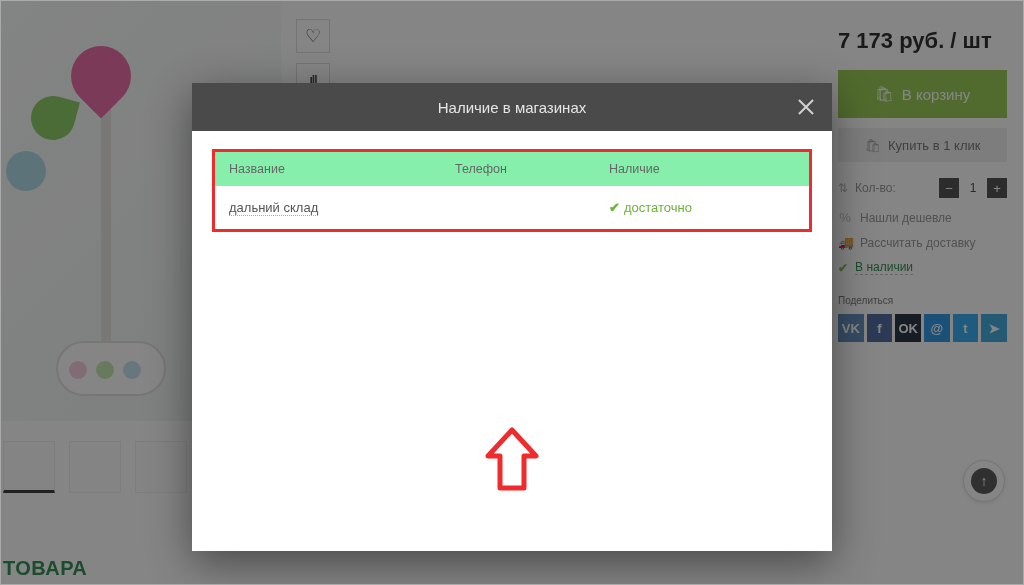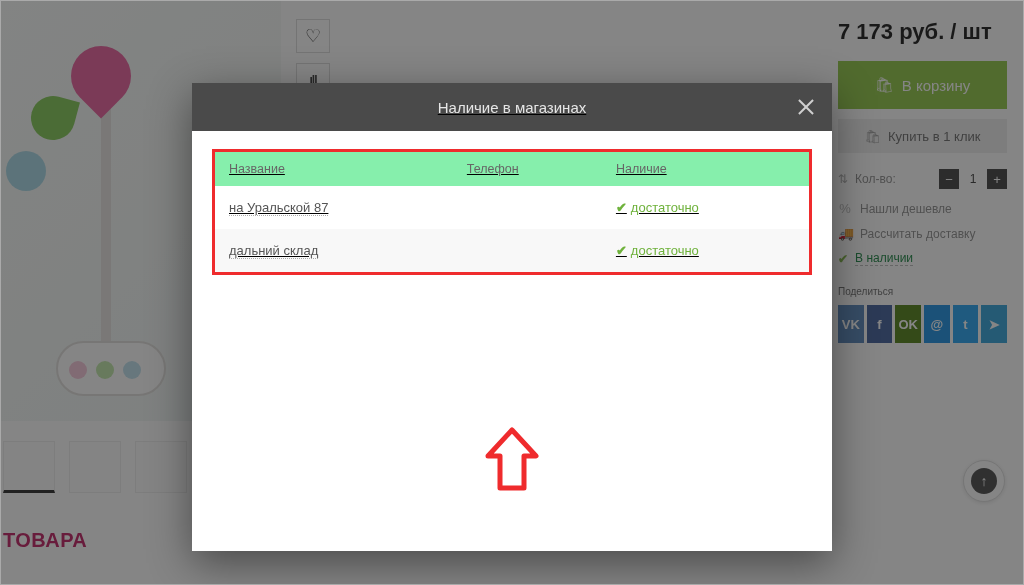--- a/index.html
+++ b/index.html
@@ -35,26 +35,26 @@
   }
   .thumbs { position:absolute; top:440px; left:0; display:flex; gap:14px; padding-left:2px;}
   .thumb {
     width:52px; height:52px; border:1px solid #eee; background:#fdfdfd;
     display:flex; align-items:center; justify-content:center; font-size:9px; color:#ccc;
     cursor:pointer;
   }
   .thumb.active { border-bottom:3px solid #222; }
   .thumb-nav { width:24px; height:52px; display:flex; align-items:center; justify-content:center; color:#bbb; font-size:20px; cursor:pointer;}
   .section-heading {
-    position:absolute; top:528px; left:2px;
-    font-size:20px; font-weight:bold; letter-spacing:.5px; color:#be185d;
+    position:absolute; top:556px; left:2px;
+    font-size:20px; font-weight:bold; letter-spacing:.5px; color:#15803d;
   }
 
   .right-panel {
-    width:195px; flex:none; padding:18px 16px 0 10px;
+    width:195px; flex:none; padding:27px 16px 0 10px;
     font-size:13px; color:#555;
   }
   .price { font-size:22px; font-weight:bold; color:#111; margin-bottom:16px;}
   .cart-btn {
     background:#8cc63f; color:#fff; height:48px; width:100%;
     display:flex; align-items:center; justify-content:center; gap:8px;
     font-size:15px; cursor:pointer; margin-bottom:10px;
   }
   .oneclick-btn {
     background:#ededed; color:#666; height:34px; width:100%;
@@ -66,43 +66,42 @@
   .qty-box { display:flex; align-items:center; margin-left:auto;}
   .qty-btn { width:20px; height:20px; background:#3a3a3a; color:#fff; display:flex; align-items:center; justify-content:center; font-size:13px; cursor:pointer;}
   .qty-val { width:28px; height:20px; text-align:center; font-size:12px; border:none; background:#fff; color:#333;}
   .info-line { display:flex; align-items:center; gap:8px; font-size:12px; color:#8a8a8a; margin-bottom:10px;}
   .info-line .ico{ color:#b7b7b7; width:14px; text-align:center; font-size:13px;}
   .stock-line { display:flex; align-items:center; gap:7px; font-size:12px; color:#6a6a6a; margin-bottom:20px;}
   .stock-line .chk { color:#7cb342; font-weight:bold; }
   .stock-line a { color:#15803d; border-bottom:1px dashed #bbb; text-decoration:none;}
   .share-label { font-size:10px; color:#666; margin-bottom:8px;}
   .share-row { display:flex; gap:3px;}
-  .share { width:26px; height:38px; display:flex; align-items:center; justify-content:center; color:#fff; font-size:13px; font-weight:bold; cursor:pointer;}
-  .s-vk{background:#5181b8;} .s-fb{background:#3b5998;} .s-ok{background:#4d7c0f;}
+  .share { width:26px; height:28px; display:flex; align-items:center; justify-content:center; color:#fff; font-size:13px; font-weight:bold; cursor:pointer;}
+  .s-vk{background:#5181b8;} .s-fb{background:#3b5998;} .s-ok{background:#0f172a;}
   .s-mm{background:#168de2;} .s-tw{background:#1da1f2;} .s-tg{background:#2aa1da;}
 
   .scroll-top {
     position:absolute; right:18px; bottom:82px;
     width:42px;height:42px;border:1px solid #ddd;border-radius:50%;
     display:flex;align-items:center;justify-content:center;background:#fff;
     box-shadow:0 1px 4px rgba(0,0,0,.12); cursor:pointer;
   }
   .scroll-top-inner{width:26px;height:26px;border-radius:50%;background:#444;color:#fff;display:flex;align-items:center;justify-content:center;font-size:14px;}
 
   
   .overlay {
     position:absolute; inset:0;
     background:rgba(32,32,32,.55);
     display:flex; align-items:flex-start; justify-content:center;
     padding-top:82px;
   }
   .modal {
     width:640px; background:#fff;
     box-shadow:0 12px 40px rgba(0,0,0,.45);
-    text-decoration:underline;
   }
   .modal-header{
     background:#4a4a4a; color:#e6e6e6; height:48px;
     display:flex; align-items:center; justify-content:center; position:relative;
     font-size:15px;
   }
   .modal-close{
     position:absolute; right:14px; top:12px; width:24px; height:24px; cursor:pointer;
   }
   .modal-close:before,.modal-close:after{
@@ -226,25 +225,20 @@
         <table class="tbl">
           <thead>
             <tr>
               <th>Название</th>
               <th>Телефон</th>
               <th>Наличие</th>
             </tr>
           </thead>
           <tbody>
             <tr>
-              <td><span class="loc">на Уральской 87</span></td>
-              <td></td>
-              <td><span class="avail"><span class="chk">✔</span><span>достаточно</span></span></td>
-            </tr>
-            <tr>
               <td><span class="loc">дальний склад</span></td>
               <td></td>
               <td><span class="avail"><span class="chk">✔</span><span>достаточно</span></span></td>
             </tr>
           </tbody>
         </table>
       </div>
 
       <div class="up-arrow">
         <svg viewBox="0 0 60 70">

